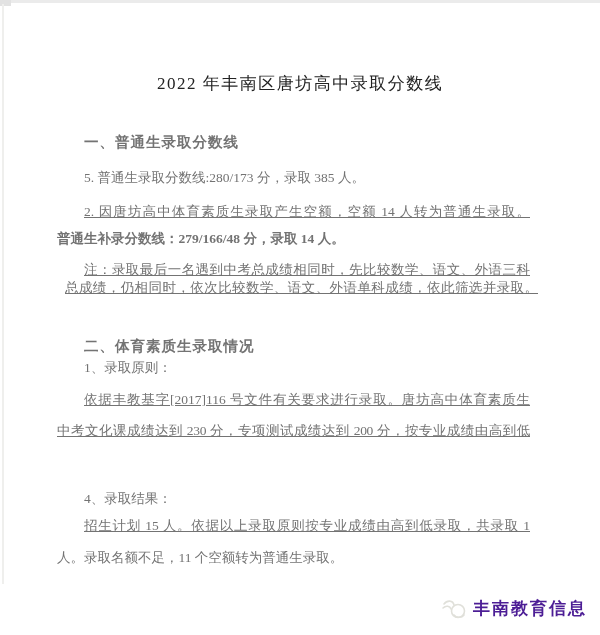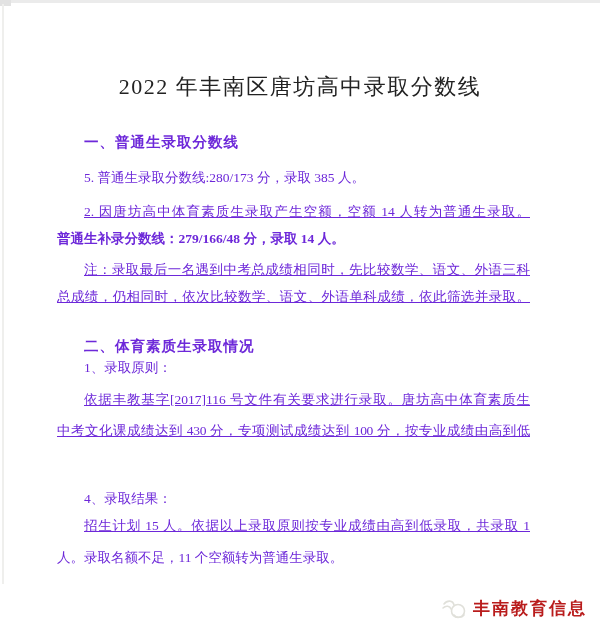--- a/index.html
+++ b/index.html
@@ -13,56 +13,56 @@
     font-family: "Liberation Serif", "DejaVu Serif", serif;
     color: #2a2a2a;
   }
   
   .edge-top    { position: absolute; top: 0; left: 0; width: 600px; height: 3px; background: #ebebeb; }
   .edge-corner { position: absolute; top: 0; left: 0; width: 11px; height: 6px; background: #e2e2e2; }
   .edge-left   { position: absolute; top: 4px; left: 2px; width: 2px; height: 580px; background: #efefed; }
 
   .doc-title {
     position: absolute; top: 72px; left: 0; width: 600px;
-    text-align: center; font-size: 22px; letter-spacing: 1.5px;
+    text-align: center; font-size: 17px; letter-spacing: 1.5px;
     color: #222222; white-space: nowrap;
   }
   .ln {
     position: absolute; left: 57px; width: 473px;
-    font-size: 13.5px; line-height: 20px; color: #6d28d9;
+    font-size: 13.5px; line-height: 20px; color: #737373;
   }
   .hd {
     font-family: "Liberation Sans", "DejaVu Sans", sans-serif;
     font-weight: 700; font-size: 14.5px; letter-spacing: 1px;
   }
   .indent { text-indent: 27px; }
   .just   { text-align: justify; text-align-last: justify; text-decoration: underline; }
   .tight  { letter-spacing: -0.3px; }
 
   .y-hd1 { top: 132px; }
   .y-l1  { top: 168px; }
   .y-l2  { top: 202px; }
   .y-l2b { top: 229px; font-weight: bold; }
   .y-n1  { top: 260px; }
-  .y-n2  { top: 287px; }
+  .y-n2  { top: 278px; margin-left: 8px; }
   .y-hd2 { top: 336px; }
   .y-lb1 { top: 358px; }
   .y-pr1 { top: 390px; }
   .y-pr2 { top: 421px; }
   .y-pr3 { top: 453px; }
   .y-lb2 { top: 489px; }
   .y-r1  { top: 516px; }
   .y-r2  { top: 548px; }
 
   .watermark {
     position: absolute; top: 597px; right: 13px;
     display: flex; align-items: center; gap: 4px;
     font-family: "Liberation Sans", "DejaVu Sans", sans-serif;
     font-weight: 700; font-size: 17px; letter-spacing: 2px;
-    color: #b91c1c; white-space: nowrap;
+    color: #4c1d95; white-space: nowrap;
   }
   .wm-logo { width: 28px; height: 22px; flex: 0 0 auto; }
 </style>
 </head>
 <body>
 
 <div class="page">
 
   <div class="edge-top"></div>
   <div class="edge-corner"></div>
@@ -73,21 +73,21 @@
   <div class="ln hd indent y-hd1">一、普通生录取分数线</div>
   <div class="ln indent y-l1">5. 普通生录取分数线:280/173 分，录取 385 人。</div>
   <div class="ln indent just y-l2">2. 因唐坊高中体育素质生录取产生空额，空额 14 人转为普通生录取。</div>
   <div class="ln y-l2b">普通生补录分数线：279/166/48 分，录取 14 人。</div>
   <div class="ln indent just y-n1">注：录取最后一名遇到中考总成绩相同时，先比较数学、语文、外语三科</div>
   <div class="ln just y-n2">总成绩，仍相同时，依次比较数学、语文、外语单科成绩，依此筛选并录取。</div>
 
   <div class="ln hd indent y-hd2">二、体育素质生录取情况</div>
   <div class="ln indent y-lb1">1、录取原则：</div>
   <div class="ln indent just y-pr1">依据丰教基字[2017]116 号文件有关要求进行录取。唐坊高中体育素质生</div>
-  <div class="ln just tight y-pr2">中考文化课成绩达到 430 分，专项测试成绩达到 100 分，按专业成绩由高到低</div>
+  <div class="ln just tight y-pr2">中考文化课成绩达到 230 分，专项测试成绩达到 200 分，按专业成绩由高到低</div>
   <div class="ln indent y-lb2">4、录取结果：</div>
   <div class="ln indent just y-r1">招生计划 15 人。依据以上录取原则按专业成绩由高到低录取，共录取 1</div>
   <div class="ln y-r2">人。录取名额不足，11 个空额转为普通生录取。</div>
 
   <div class="watermark">
     <svg class="wm-logo" viewBox="0 0 28 22">
       <g fill="none" stroke="#e0e0da" stroke-width="1.6" stroke-linecap="round">
         <path d="M3 6 C6 2, 12 2, 13 7"></path>
         <path d="M2 10 C5 7, 9 8, 10 11"></path>
         <circle cx="17" cy="13" r="6.5"></circle>

